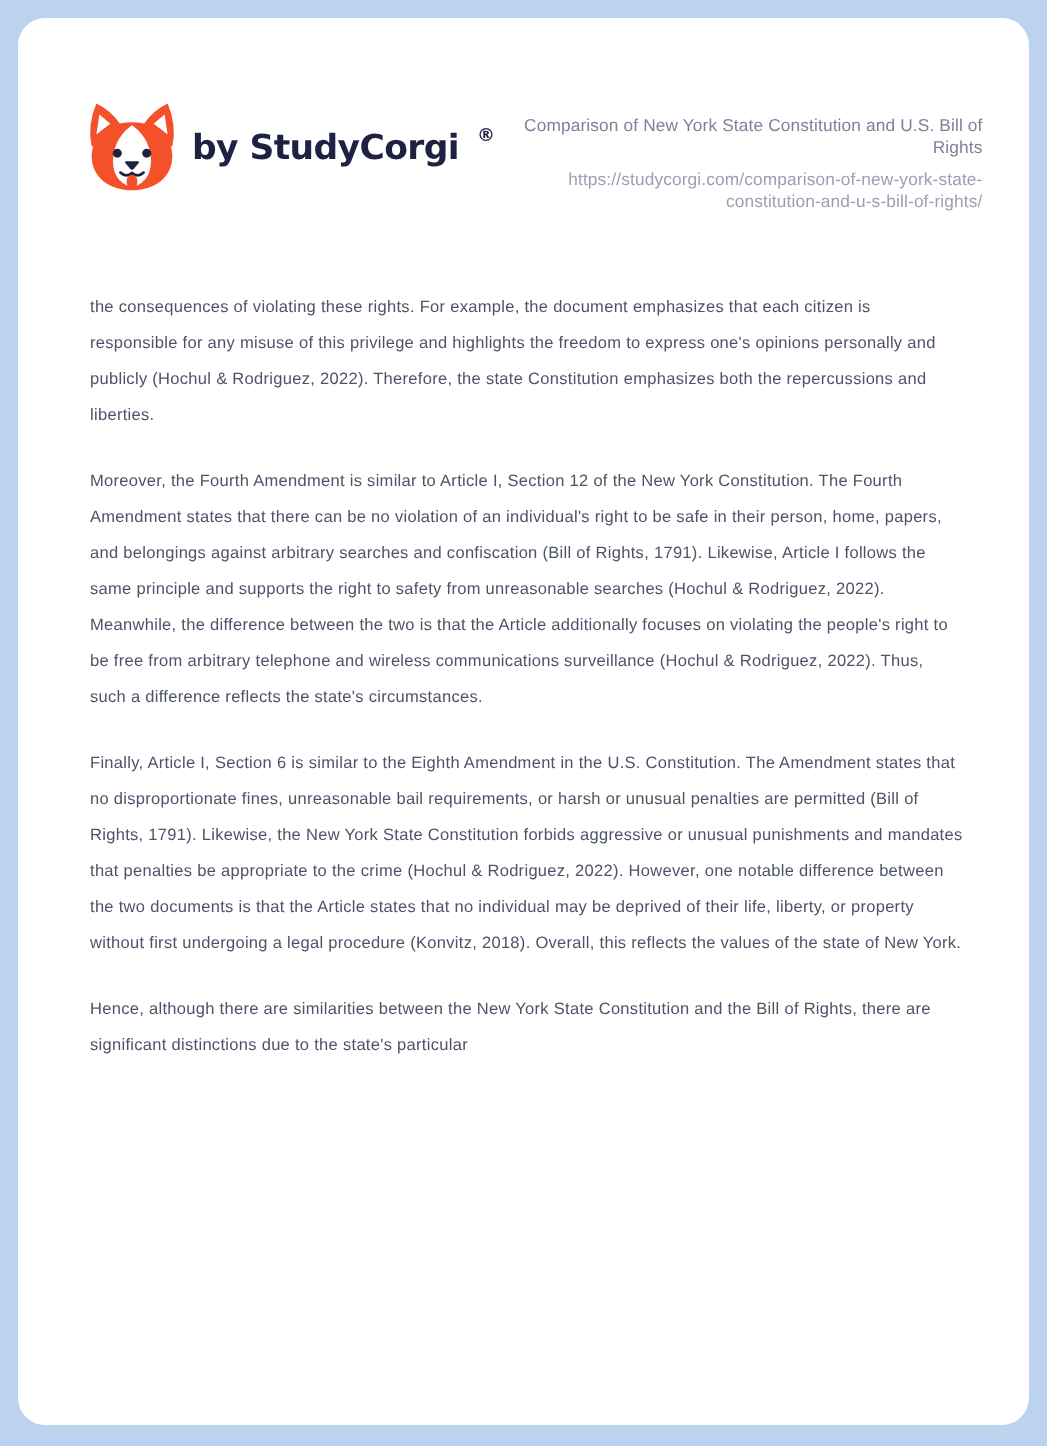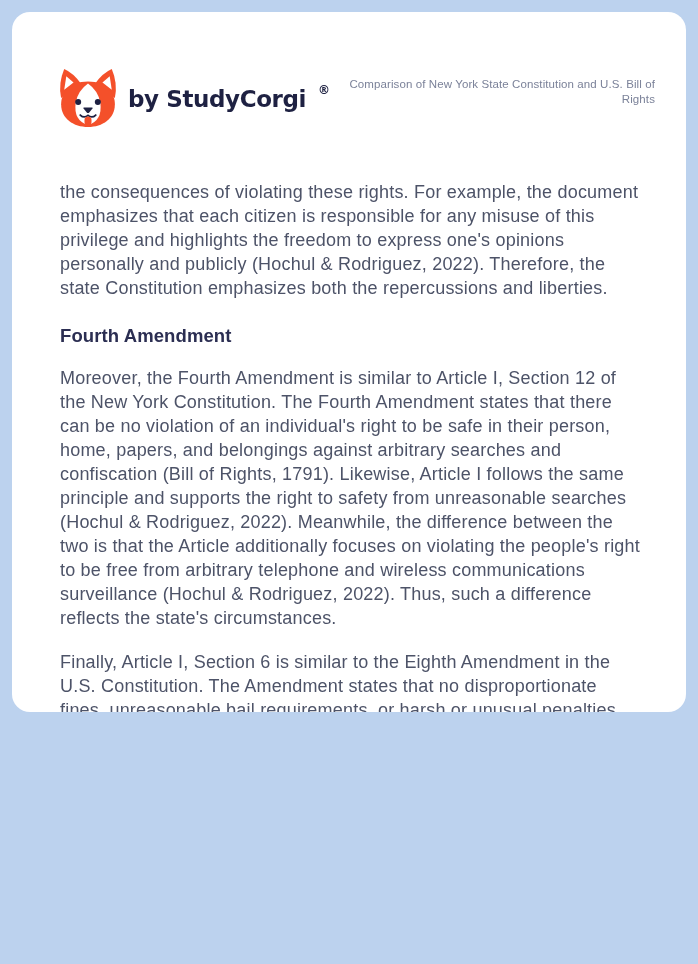--- a/index.html
+++ b/index.html
@@ -7,21 +7,21 @@
   body {
     width: 698px;
     height: 964px;
     background: #bcd2ee;
     font-family: "Liberation Sans", sans-serif;
     overflow: hidden;
   }
   .card {
     position: relative;
     margin: 12px 12px 14px 12px;
-    height: 700px;
+    height: 938px;
     background: #ffffff;
     border-radius: 18px;
     overflow: hidden;
   }
   
   .doc-header {
     display: flex;
     justify-content: space-between;
     align-items: flex-start;
     padding: 56px 31px 0 45px;
@@ -71,21 +71,21 @@
     letter-spacing: 0.1px;
     word-break: break-word;
   }
   
   .article {
     margin-top: 50px;
     padding: 0 44px 0 48px;
   }
   .article p {
     margin: 0 0 20px 0;
-    font-size: 18px;
+    font-size: 11px;
     line-height: 24px;
     color: #4d5368;
     letter-spacing: 0.2px;
   }
   .article h2 {
     margin: 24px 0 18px 0;
     font-size: 18.5px;
     line-height: 24px;
     font-weight: 700;
     color: #2b2e52;
@@ -120,27 +120,27 @@
 
           <rect x="26.6" y="47" width="6.8" height="8.6" rx="3.4" fill="#f4502a"></rect>
         </svg>
       </span>
       <span class="brand-text">by StudyCorgi</span>
       <span class="reg-mark">®</span>
     </div>
 
     <div class="doc-meta">
       <div class="doc-title">Comparison of New York State Constitution and U.S. Bill of Rights</div>
+      <div class="doc-url">https://studycorgi.com/comparison-of-new-york-state-constitution-and-u-s-bill-of-rights/</div>
     </div>
   </header>
 
   <main class="article">
     <p>the consequences of violating these rights. For example, the document emphasizes that each citizen is responsible for any misuse of this privilege and highlights the freedom to express one's opinions personally and publicly (Hochul &amp; Rodriguez, 2022). Therefore, the state Constitution emphasizes both the repercussions and liberties.</p>
 
-    <h2>Fourth Amendment</h2>
     <p>Moreover, the Fourth Amendment is similar to Article I, Section 12 of the New York Constitution. The Fourth Amendment states that there can be no violation of an individual's right to be safe in their person, home, papers, and belongings against arbitrary searches and confiscation (Bill of Rights, 1791). Likewise, Article I follows the same principle and supports the right to safety from unreasonable searches (Hochul &amp; Rodriguez, 2022). Meanwhile, the difference between the two is that the Article additionally focuses on violating the people's right to be free from arbitrary telephone and wireless communications surveillance (Hochul &amp; Rodriguez, 2022). Thus, such a difference reflects the state's circumstances.</p>
 
     <p>Finally, Article I, Section 6 is similar to the Eighth Amendment in the U.S. Constitution. The Amendment states that no disproportionate fines, unreasonable bail requirements, or harsh or unusual penalties are permitted (Bill of Rights, 1791). Likewise, the New York State Constitution forbids aggressive or unusual punishments and mandates that penalties be appropriate to the crime (Hochul &amp; Rodriguez, 2022). However, one notable difference between the two documents is that the Article states that no individual may be deprived of their life, liberty, or property without first undergoing a legal procedure (Konvitz, 2018). Overall, this reflects the values of the state of New York.</p>
 
     <p>Hence, although there are similarities between the New York State Constitution and the Bill of Rights, there are significant distinctions due to the state's particular</p>
   </main>
 
 </div>
 
 </body></html>

